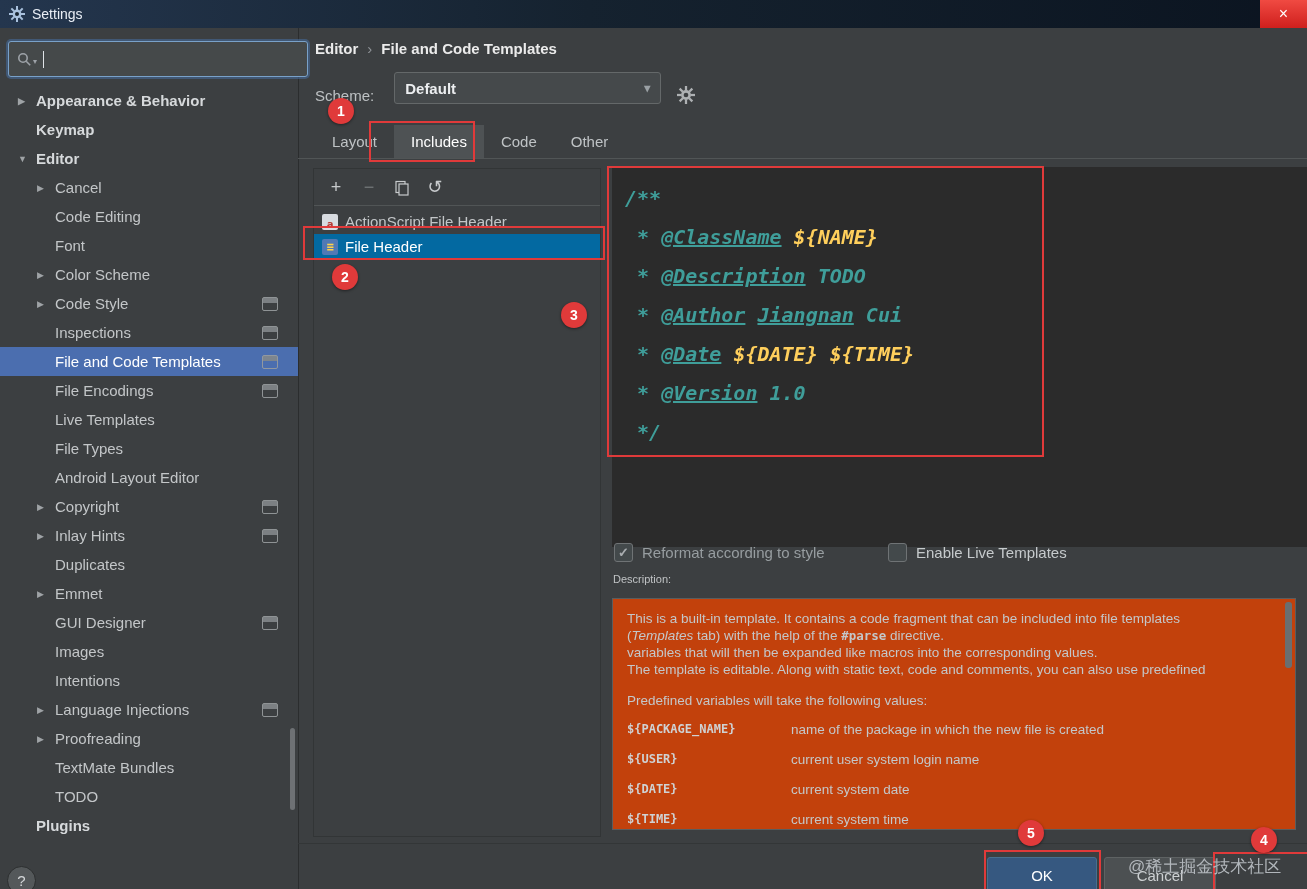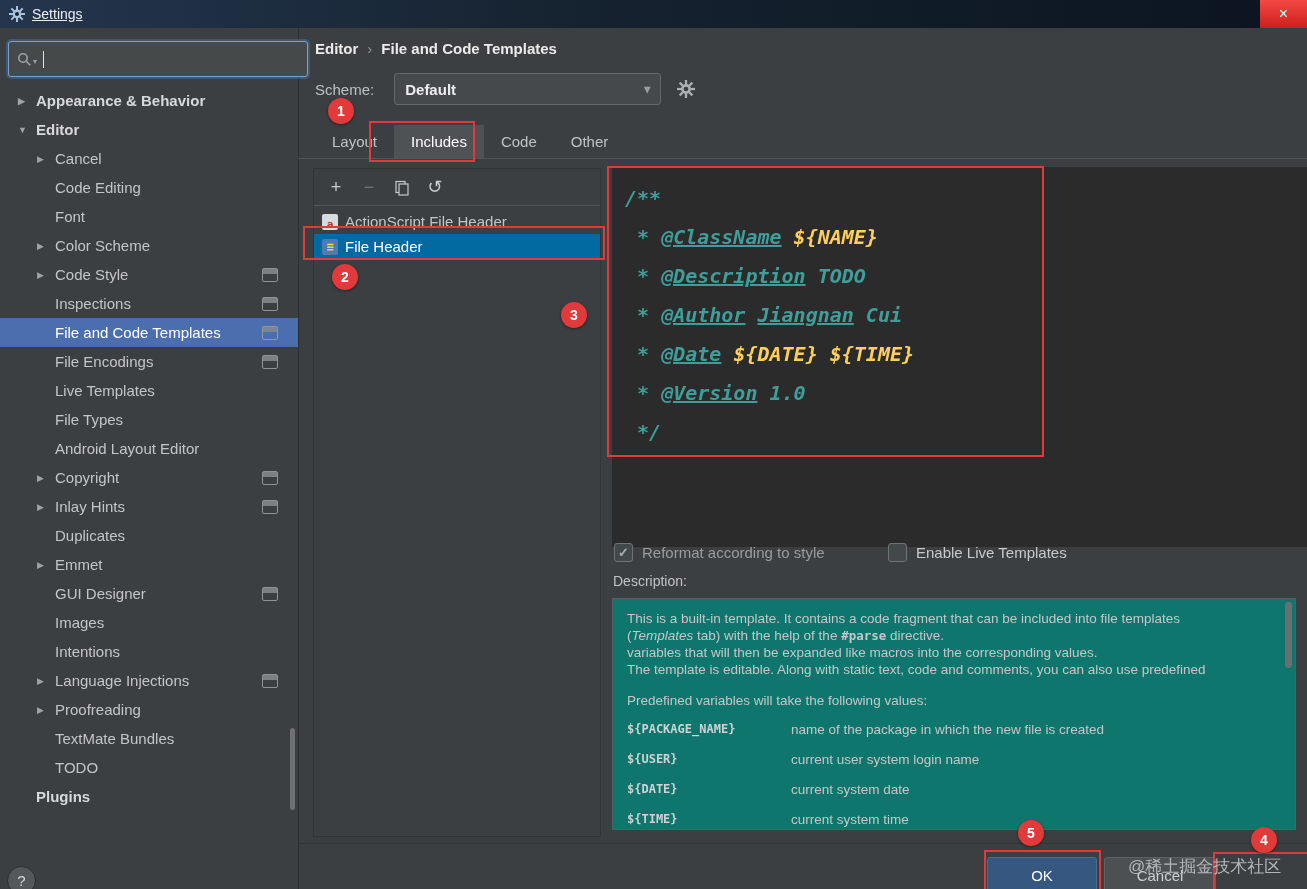--- a/index.html
+++ b/index.html
@@ -3,21 +3,21 @@
 <meta charset="utf-8">
 <style>
   html,body{margin:0;padding:0;background:#1b1d1e;}
   .window{position:relative;width:1307px;height:889px;background:#3c3f41;overflow:hidden;font-family:"Liberation Sans",sans-serif;}
 
   
   .titlebar{position:absolute;left:0;top:0;width:100%;height:28px;
     background:linear-gradient(90deg,#24364e 0%,#15222f 45%,#0b1420 100%);
     display:flex;align-items:center;z-index:5;}
   .title-icon{margin:0 7px 0 9px;display:flex;}
-  .title-text{color:#e9eef5;font-size:14px;text-decoration:underline;}
+  .title-text{color:#e9eef5;font-size:14px;}
   .close-btn{position:absolute;right:0;top:0;width:47px;height:28px;
     background:linear-gradient(180deg,#f04a42,#cf1f1d);color:#fff;font-size:16px;
     display:flex;align-items:center;justify-content:center;cursor:pointer;}
 
   
   .sidebar{position:absolute;left:0;top:28px;width:298px;bottom:0;background:#3c3f41;border-right:1px solid #2b2d2e;}
   .search-box{position:absolute;left:8px;top:13px;width:282px;height:34px;background:#45494a;
     border:1px solid #79a1c9;box-shadow:0 0 0 2px rgba(70,110,160,.55);border-radius:3px;
     display:flex;align-items:center;padding:0 8px;}
   .search-box svg{flex:0 0 auto;}
@@ -34,21 +34,21 @@
   .tree-badge{margin-left:auto;margin-right:20px;width:14px;height:12px;border:1px solid #999d9f;border-radius:2px;
     background:linear-gradient(180deg,#83888b 0%,#83888b 38%,transparent 38%);opacity:.9;flex:0 0 14px;}
   .tree-item.selected{background:#4b6eaf;color:#fff;}
   .sidebar-scroll{position:absolute;right:3px;top:700px;width:5px;height:82px;border-radius:3px;background:rgba(170,175,180,.45);}
 
   
   .main{position:absolute;left:298px;top:28px;right:0;bottom:0;}
   .breadcrumb{position:absolute;left:17px;top:12px;font-size:15px;font-weight:bold;color:#ebebeb;display:flex;align-items:center;}
   .breadcrumb .sep{color:#909498;font-weight:normal;margin:0 9px;font-size:15px;}
 
-  .scheme-row{position:absolute;left:17px;top:46px;display:flex;align-items:center;height:30px;}
+  .scheme-row{position:absolute;left:17px;top:46px;display:flex;align-items:flex-end;height:30px;}
   .scheme-label{color:#bdc1c3;font-size:15px;margin-right:20px;}
   .scheme-select{width:245px;height:30px;background:#45494b;border:1px solid #646869;border-radius:3px;
     display:flex;align-items:center;padding:0 10px;color:#eceef0;font-weight:bold;font-size:15px;cursor:pointer;}
   .scheme-caret{margin-left:auto;color:#9a9fa3;color:#9aa0a4;font-size:12px;}
   .gear-btn{margin-left:16px;display:flex;cursor:pointer;}
 
   .tabs{position:absolute;left:17px;top:97px;display:flex;height:33px;}
   .tab{padding:0 17px;line-height:33px;color:#bfc3c5;font-size:15px;cursor:pointer;}
   .tab.selected{background:#4e5254;color:#fff;}
   .tabs-divider{position:absolute;left:0;right:0;top:130px;border-top:1px solid #515556;}
@@ -81,22 +81,22 @@
   .opt-reformat{left:316px;top:514px;}
   .opt-live{left:590px;top:514px;}
   .checkbox{width:17px;height:17px;border:1px solid #6f7375;border-radius:3px;background:#43494b;
     display:flex;align-items:center;justify-content:center;margin-right:9px;cursor:pointer;
     font-size:13px;color:#a9adb0;font-weight:bold;}
   .opt-label{font-size:15px;}
   .opt-label.dim{color:#979da0;}
   .opt-label.normal{color:#c6cacc;}
 
   
-  .desc-label{position:absolute;left:315px;top:545px;color:#c0c3c5;font-size:14px;}
-  .desc-panel{position:absolute;left:314px;top:570px;width:684px;height:232px;background:#0f766e;
+  .desc-label{position:absolute;left:315px;top:545px;color:#c0c3c5;font-size:11px;}
+  .desc-panel{position:absolute;left:314px;top:570px;width:684px;height:232px;background:#c2410c;
     border:1px solid #5a5d5e;padding:11px 14px;color:#c4c7c9;font-size:13.5px;overflow:hidden;box-sizing:border-box;}
   .desc-line{line-height:17px;}
   .d-italic{font-style:italic;}
   .d-mono{font-family:"DejaVu Sans Mono",monospace;font-weight:bold;font-size:12.5px;margin-top:40px;}
   .desc-intro{margin-top:14px;line-height:18px;}
   .var-table{margin-top:4px;}
   .var-row{height:30px;display:flex;align-items:center;}
   .var-name{display:inline-block;width:164px;font-family:"DejaVu Sans Mono",monospace;font-weight:bold;font-size:12px;color:#cfd2d4;}
   .var-desc{font-size:13.5px;color:#c4c7c9;}
   .desc-scroll{position:absolute;right:3px;top:3px;width:7px;height:66px;border-radius:3px;background:#6a6e70;}
@@ -160,20 +160,24 @@
         <line x1="9.2" y1="9.2" x2="13.2" y2="13.2" stroke="#9da2a8" stroke-width="1.6"></line>
       </svg>
       <span class="search-caret-mark">▾</span>
       <span class="text-caret"></span>
       <input class="search-input" type="text" placeholder="" style="">
     </div>
     <div class="tree">
         <div class="tree-item level0">
           <span class="tree-arrow">▶</span>
           <span class="tree-label">Appearance &amp; Behavior</span>
+        </div>
+        <div class="tree-item level0">
+          <span class="tree-arrow"></span>
+          <span class="tree-label">Keymap</span>
         </div>
         <div class="tree-item level0">
           <span class="tree-arrow">▼</span>
           <span class="tree-label">Editor</span>
         </div>
         <div class="tree-item level1">
           <span class="tree-arrow">▶</span>
           <span class="tree-label">Cancel</span>
         </div>
         <div class="tree-item level1">

